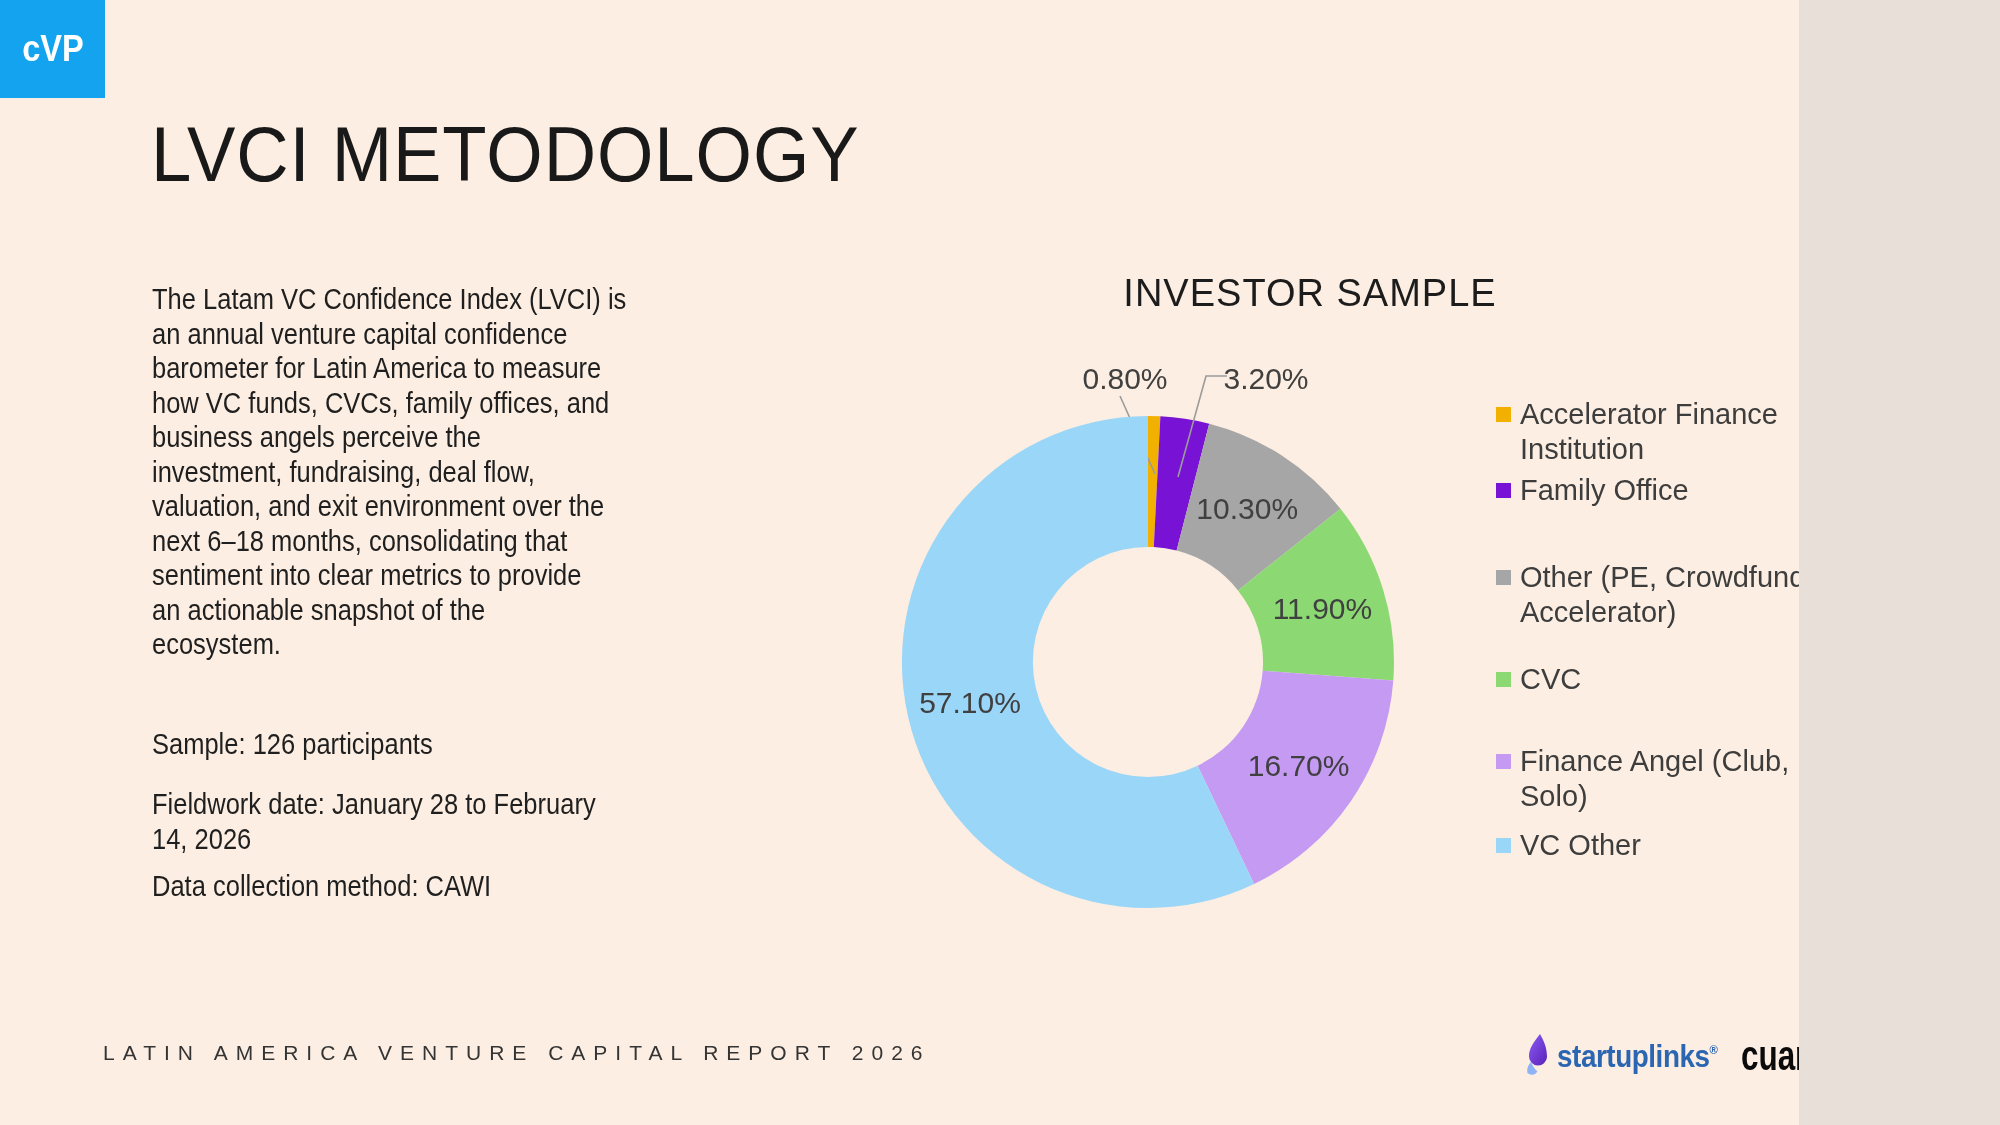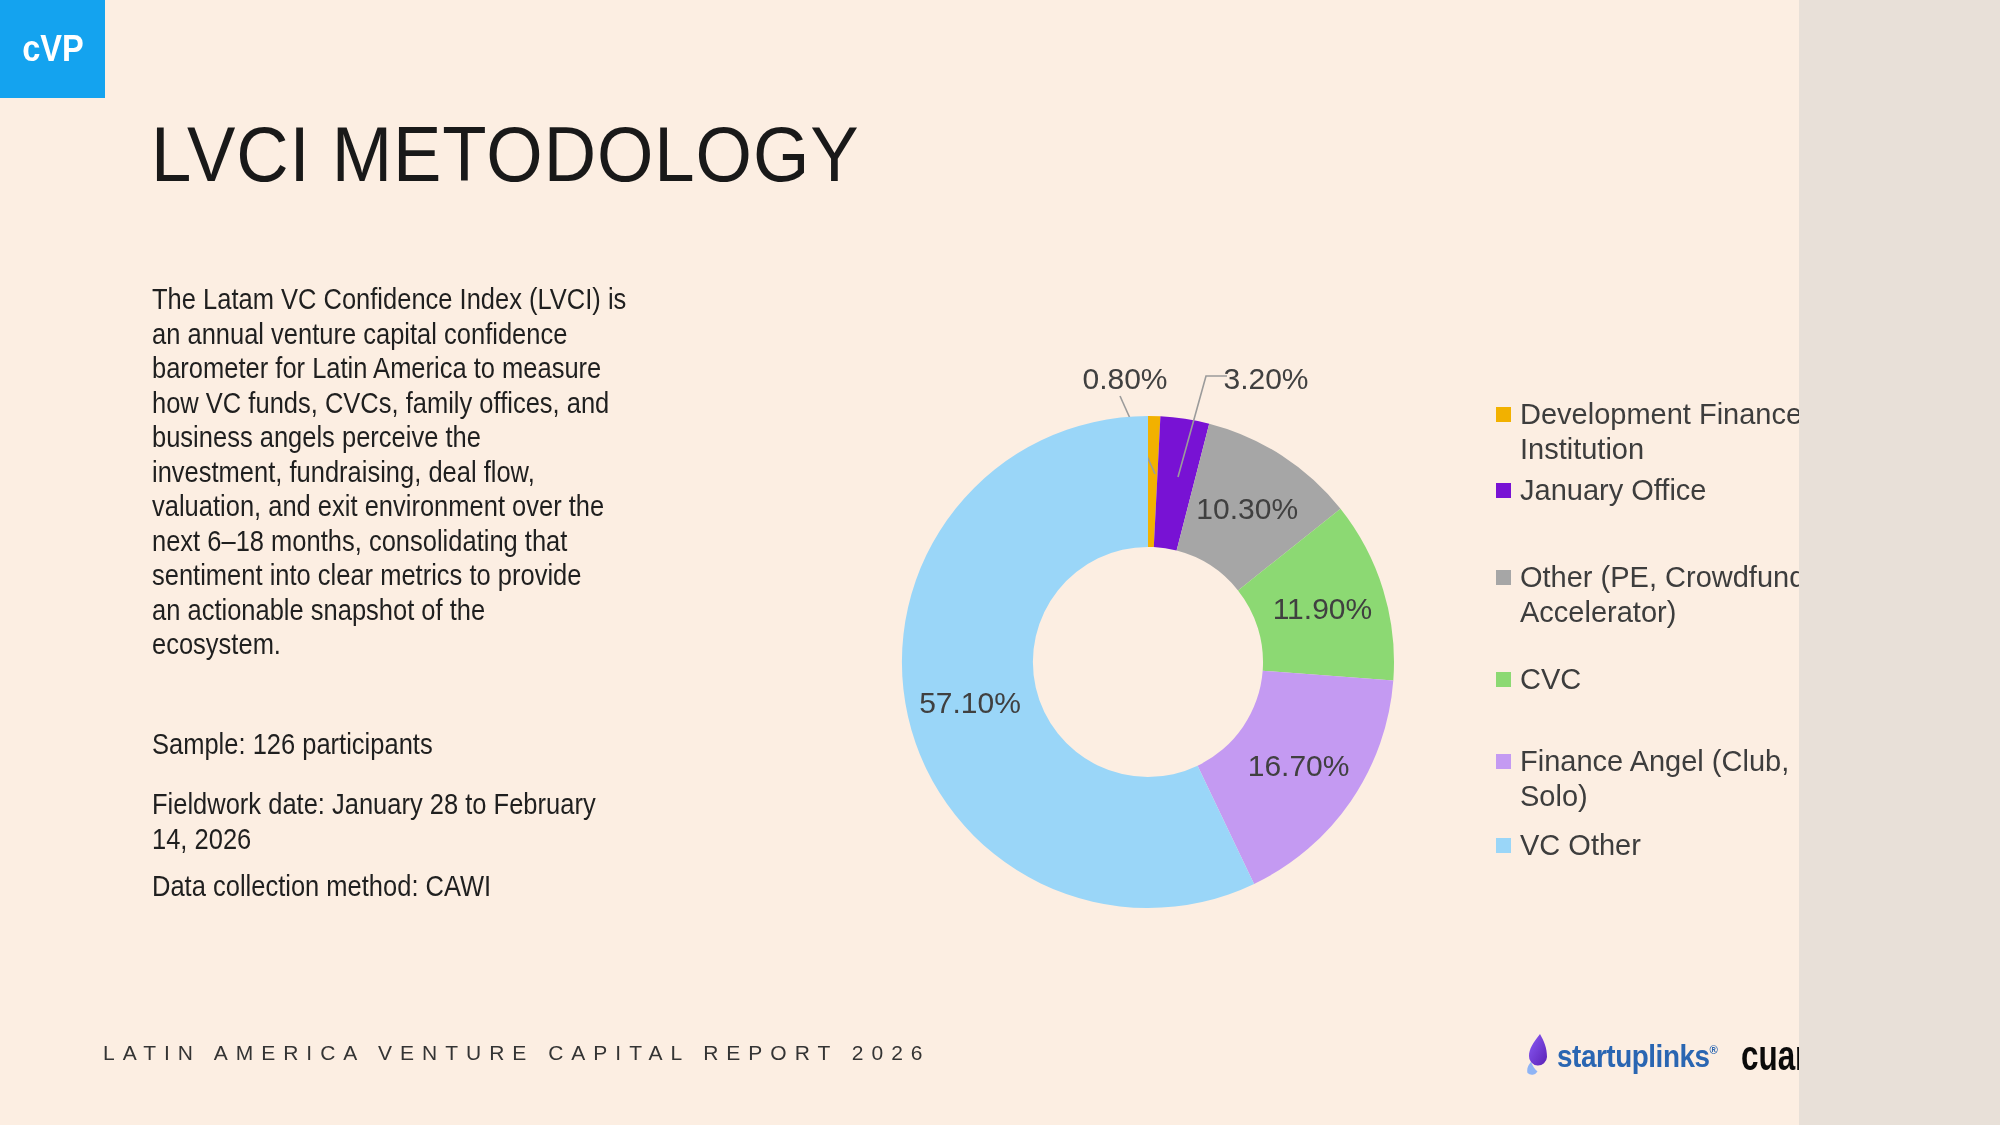--- a/index.html
+++ b/index.html
@@ -87,20 +87,21 @@
 next 6–18 months, consolidating that
 sentiment into clear metrics to provide
 an actionable snapshot of the
 ecosystem.</p>
 
   <p class="bodytext stat-sample">Sample: 126 participants</p>
   <p class="bodytext stat-fieldwork">Fieldwork date: January 28 to February
 14, 2026</p>
   <p class="bodytext stat-method">Data collection method: CAWI</p>
 
+  <div class="chart-title">INVESTOR SAMPLE</div>
 
   <svg class="donut" viewBox="0 0 2000 1125">
       <path d="M1148.0,416.0 A246,246 0 0 1 1160.4,416.3 L1153.8,547.1 A115,115 0 0 0 1148.0,547.0 Z" fill="#F2B100"></path>
       <polyline points="1120,396 1155,474" fill="none" stroke="#9B9B9B" stroke-width="1.6"></polyline>
       <text x="1125" y="378" text-anchor="middle" dominant-baseline="central" fill="#404040" font-size="30" font-family="&quot;Liberation Sans&quot;,&quot;DejaVu Sans&quot;,sans-serif">0.80%</text>
       <path d="M1160.4,416.3 A246,246 0 0 1 1209.2,423.7 L1176.6,550.6 A115,115 0 0 0 1153.8,547.1 Z" fill="#7812D4"></path>
       <polyline points="1227,376 1206,376 1178,477" fill="none" stroke="#9B9B9B" stroke-width="1.6"></polyline>
       <text x="1266" y="378" text-anchor="middle" dominant-baseline="central" fill="#404040" font-size="30" font-family="&quot;Liberation Sans&quot;,&quot;DejaVu Sans&quot;,sans-serif">3.20%</text>
       <path d="M1209.2,423.7 A246,246 0 0 1 1340.5,508.8 L1238.0,590.4 A115,115 0 0 0 1176.6,550.6 Z" fill="#A6A6A6"></path>
       <text x="1247.2362881071297" y="508.8386173909404" text-anchor="middle" dominant-baseline="central" fill="#404040" font-size="30" font-family="&quot;Liberation Sans&quot;,&quot;DejaVu Sans&quot;,sans-serif">10.30%</text>
@@ -108,26 +109,26 @@
       <text x="1322.4322252006953" y="608.3376406451046" text-anchor="middle" dominant-baseline="central" fill="#404040" font-size="30" font-family="&quot;Liberation Sans&quot;,&quot;DejaVu Sans&quot;,sans-serif">11.90%</text>
       <path d="M1393.3,680.5 A246,246 0 0 1 1254.1,883.9 L1197.6,765.7 A115,115 0 0 0 1262.7,670.7 Z" fill="#C49AF2"></path>
       <text x="1298.6191952114725" y="765.053908387059" text-anchor="middle" dominant-baseline="central" fill="#404040" font-size="30" font-family="&quot;Liberation Sans&quot;,&quot;DejaVu Sans&quot;,sans-serif">16.70%</text>
       <path d="M1254.1,883.9 A246,246 0 1 1 1148.0,416.0 L1148.0,547.0 A115,115 0 1 0 1197.6,765.7 Z" fill="#9AD6F8"></path>
       <text x="970.0211400415667" y="702.3704769342202" text-anchor="middle" dominant-baseline="central" fill="#404040" font-size="30" font-family="&quot;Liberation Sans&quot;,&quot;DejaVu Sans&quot;,sans-serif">57.10%</text>
     </svg>
 
   <div class="legend">
     <div class="legend-item" style="top:397px">
       <span class="swatch" style="background: rgb(242, 177, 0);"></span>
-      <span class="legend-label">Development Finance
+      <span class="legend-label">Accelerator Finance
 Institution</span>
     </div>
     <div class="legend-item" style="top:473px">
       <span class="swatch" style="background: rgb(120, 18, 212);"></span>
-      <span class="legend-label">January Office</span>
+      <span class="legend-label">Family Office</span>
     </div>
     <div class="legend-item" style="top:560px">
       <span class="swatch" style="background: rgb(166, 166, 166);"></span>
       <span class="legend-label">Other (PE, Crowdfunding,
 Accelerator)</span>
     </div>
     <div class="legend-item" style="top:662px">
       <span class="swatch" style="background: rgb(140, 217, 115);"></span>
       <span class="legend-label">CVC</span>
     </div>

